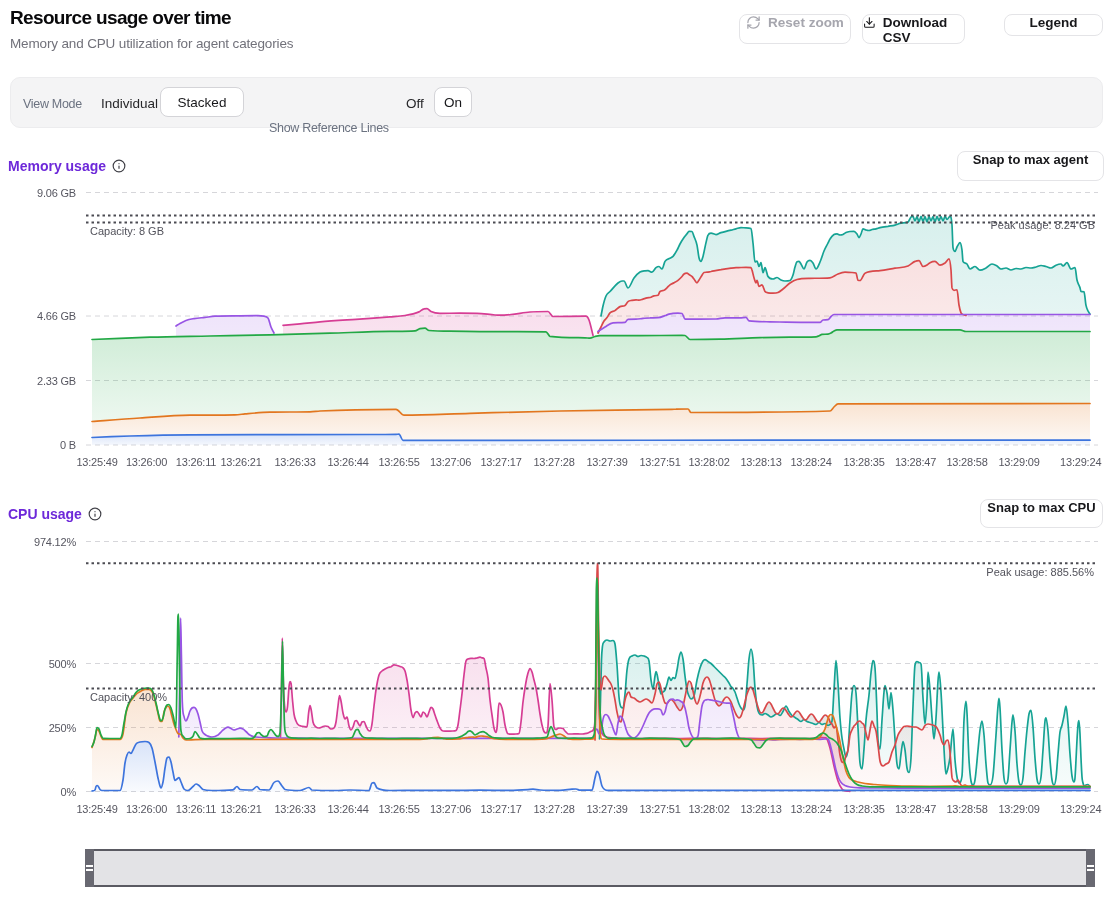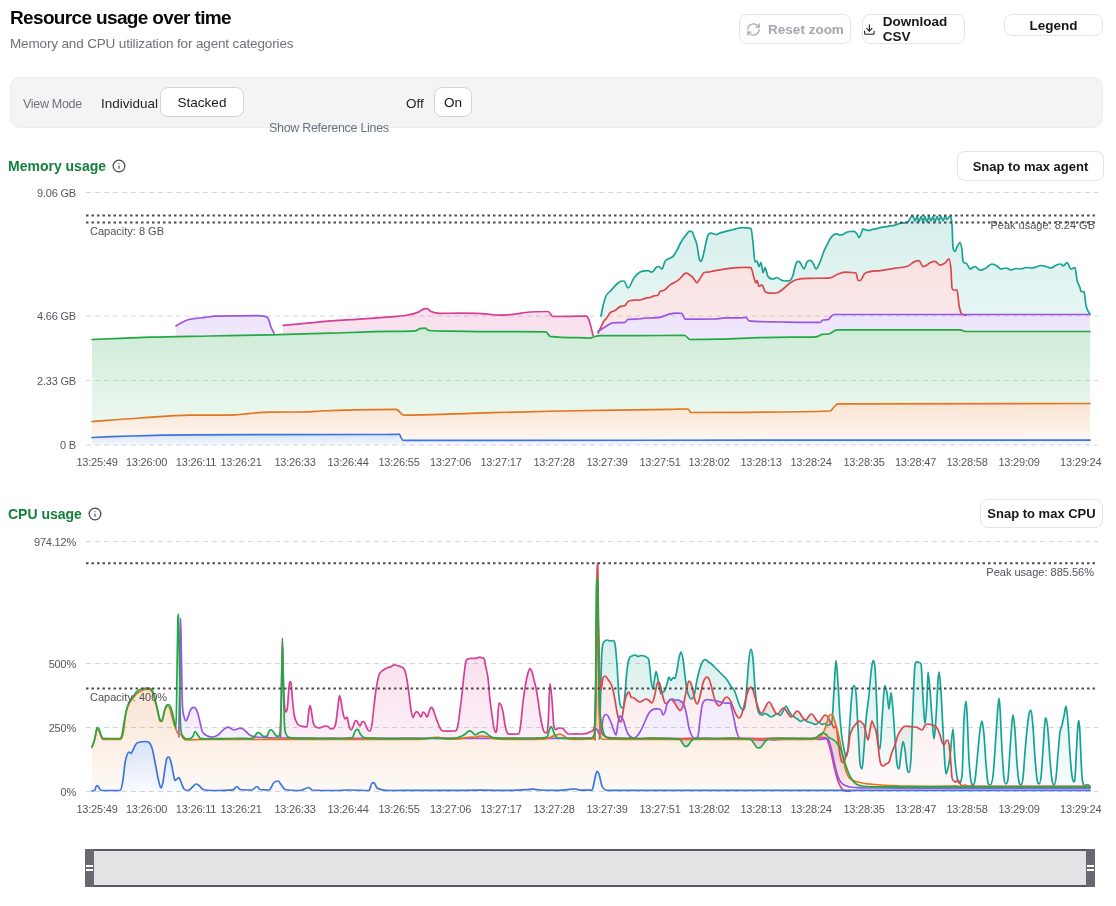--- a/index.html
+++ b/index.html
@@ -1,24 +1,24 @@
 <!DOCTYPE html>
 <html><head><meta charset="utf-8"><style>
 * { margin:0; padding:0; box-sizing:border-box; }
 html,body { width:1116px; height:906px; background:#fff; font-family:"Liberation Sans", sans-serif; overflow:hidden; }
 body { position:relative; }
 .abs { position:absolute; }
-.btn { position:absolute; display:flex; align-items:center; justify-content:center; gap:7px; background:#fff; border:1px solid #e4e4e7; border-radius:8px; font-size:13.5px; font-weight:700; color:#18181b; }
+.btn { position:absolute; display:flex; justify-content:center; gap:7px; background:#fff; border:1px solid #e4e4e7; border-radius:8px; font-size:13.5px; font-weight:700; color:#18181b; }
 h1 { position:absolute; left:10px; top:7px; font-size:19px; font-weight:700; color:#09090b; letter-spacing:-0.65px; }
 .sub { position:absolute; left:10px; top:36px; font-size:13.5px; color:#71717a; letter-spacing:-0.15px; }
 .toolbar { position:absolute; left:10px; top:77px; width:1093px; height:51px; background:#f4f4f5; border:1px solid #ececee; border-radius:10px; }
 .tlabel { position:absolute; font-size:12.5px; color:#6b7280; font-weight:500; top:19px; letter-spacing:-0.3px;text-align:right; }
 .topt { position:absolute; font-size:13.5px; color:#27272a; font-weight:500; top:18px; }
 .pill { position:absolute; top:9px; height:30px; background:#fff; border:1px solid #d4d4d8; border-radius:8px; display:flex; align-items:center; justify-content:center; font-size:13.5px; font-weight:500; color:#18181b; }
-.sect { position:absolute; font-size:14px; font-weight:700; color:#15803d; display:flex; align-items:center; gap:6px; }
+.sect { position:absolute; font-size:14px; font-weight:700; color:#6d28d9; display:flex; align-items:center; gap:6px; }
 </style></head>
 <body>
 <svg width="1116" height="906" viewBox="0 0 1116 906" style="position:absolute;top:0;left:0" font-family="Liberation Sans, sans-serif">
 <defs>
       <linearGradient id="m_blue" gradientUnits="userSpaceOnUse" x1="0" y1="434" x2="0" y2="445.0">
         <stop offset="0" stop-color="#3d74dd" stop-opacity="0.2"></stop>
         <stop offset="1" stop-color="#3d74dd" stop-opacity="0.05"></stop>
       </linearGradient>
       <linearGradient id="m_orange" gradientUnits="userSpaceOnUse" x1="0" y1="404" x2="0" y2="445.0">
         <stop offset="0" stop-color="#e2761f" stop-opacity="0.2"></stop>

